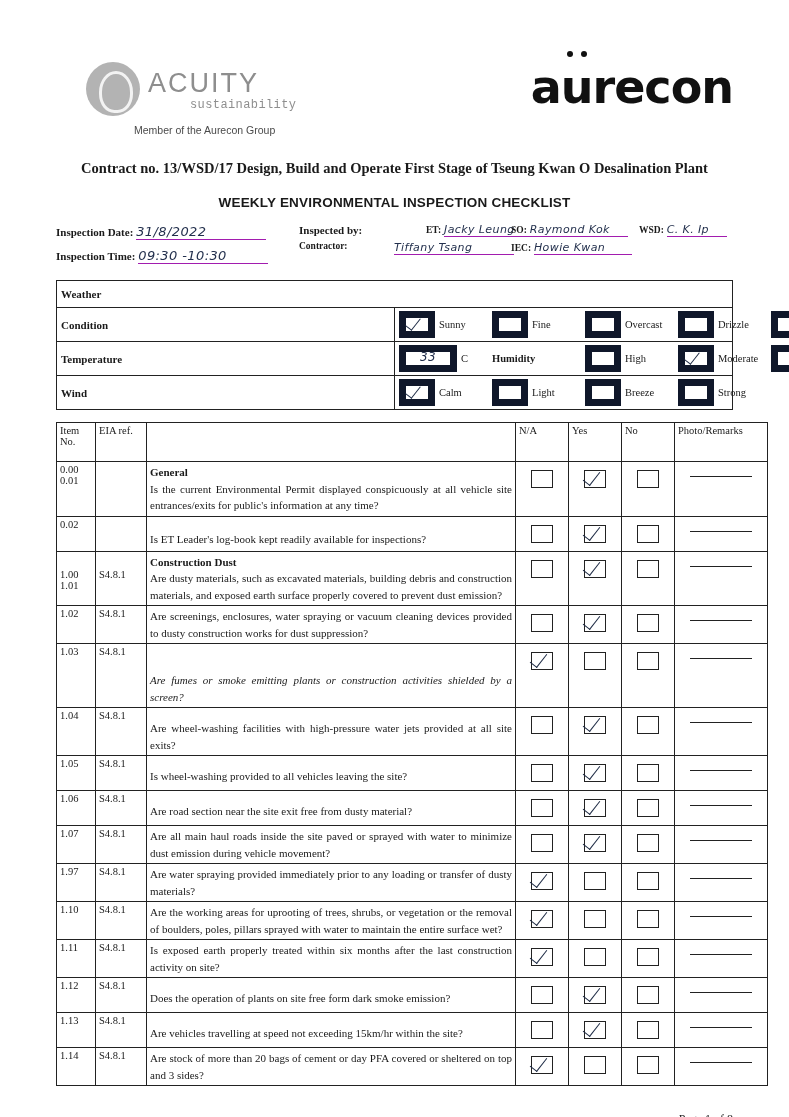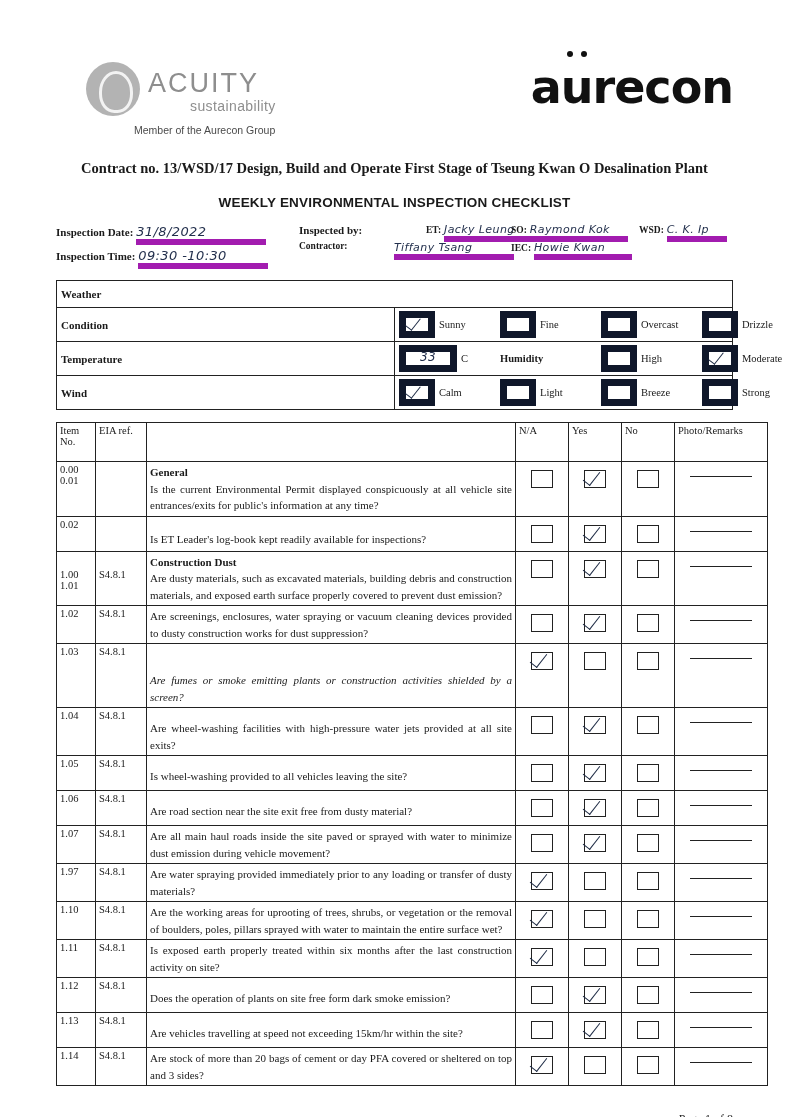--- a/index.html
+++ b/index.html
@@ -62,22 +62,22 @@
     top: 6px;
     font-family: "Liberation Sans", sans-serif;
     font-size: 27px;
     letter-spacing: 2px;
     color: #8e8e8e;
   }
   .acuity-sub {
     position: absolute;
     left: 104px;
     top: 36px;
-    font-family: Liberation Sans, sans-serif;
-    font-size: 14px;
+    font-family: Liberation Mono, monospace;
+    font-size: 12px;
     color: #8e8e8e;
     letter-spacing: .4px;
   }
   .acuity-member {
     position: absolute;
     left: 48px;
     top: 62px;
     font-family: "Liberation Sans", sans-serif;
     font-size: 10.5px;
     color: #4a4a4a;
@@ -144,21 +144,21 @@
   }
   .hw {
     font-family: "DejaVu Sans", sans-serif;
     font-style: italic;
     font-size: 13px;
     color: #23304d;
     letter-spacing: .4px;
   }
   .hw-sm { font-size: 11px; }
   .ul {
-    border-bottom: 6px solid #a21caf;
+    border-bottom: 1px solid #a21caf;
     display: inline-block;
   }
   .row-info { position: absolute; }
   
   table.weather {
     margin: 6px 56px 0 56px;
     width: 677px;
     border-collapse: collapse;
     font-size: 10.5px;
     table-layout: fixed;
@@ -171,21 +171,21 @@
     margin-top: 24px;
   }
   .w-head {
     font-weight: bold;
     font-family: "Liberation Serif", serif;
     font-size: 11px;
   }
   .optrow {
     display: flex;
     align-items: center;
-    gap: 8px;
+    gap: 0px;
     flex-wrap: nowrap;
     justify-content: space-between;
   }
   .opt {
     display: flex;
     align-items: center;
     gap: 4px;
     width: 93px;
     flex: 0 0 auto;
     font-size: 10.5px;

